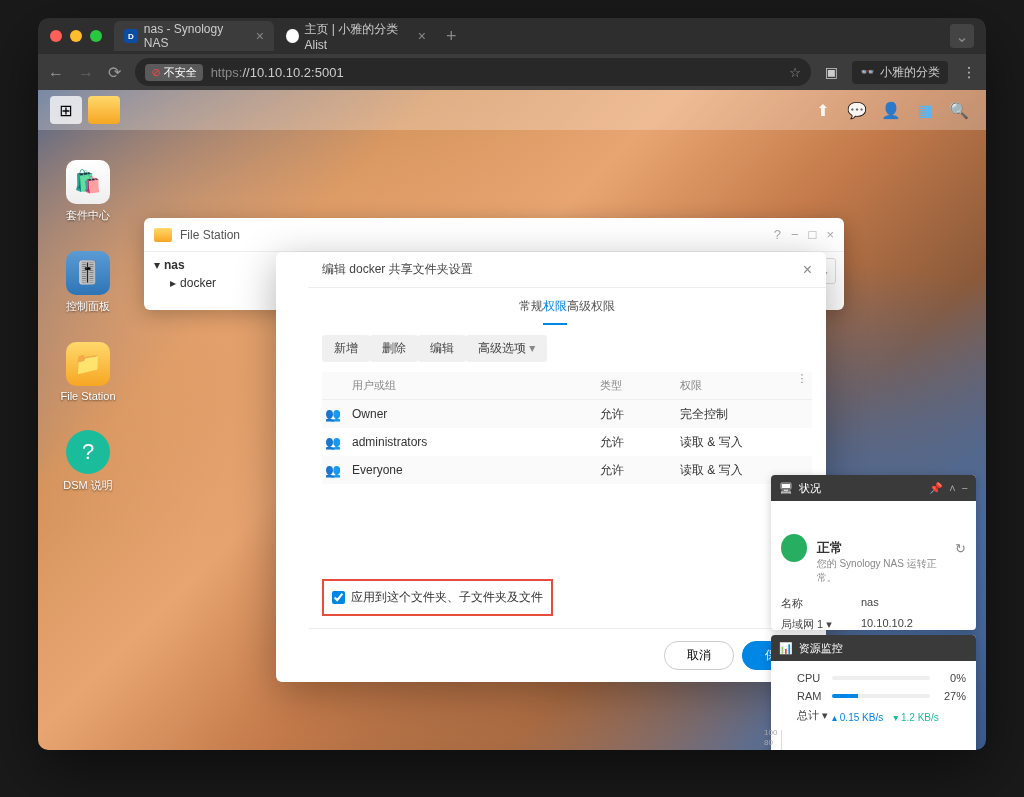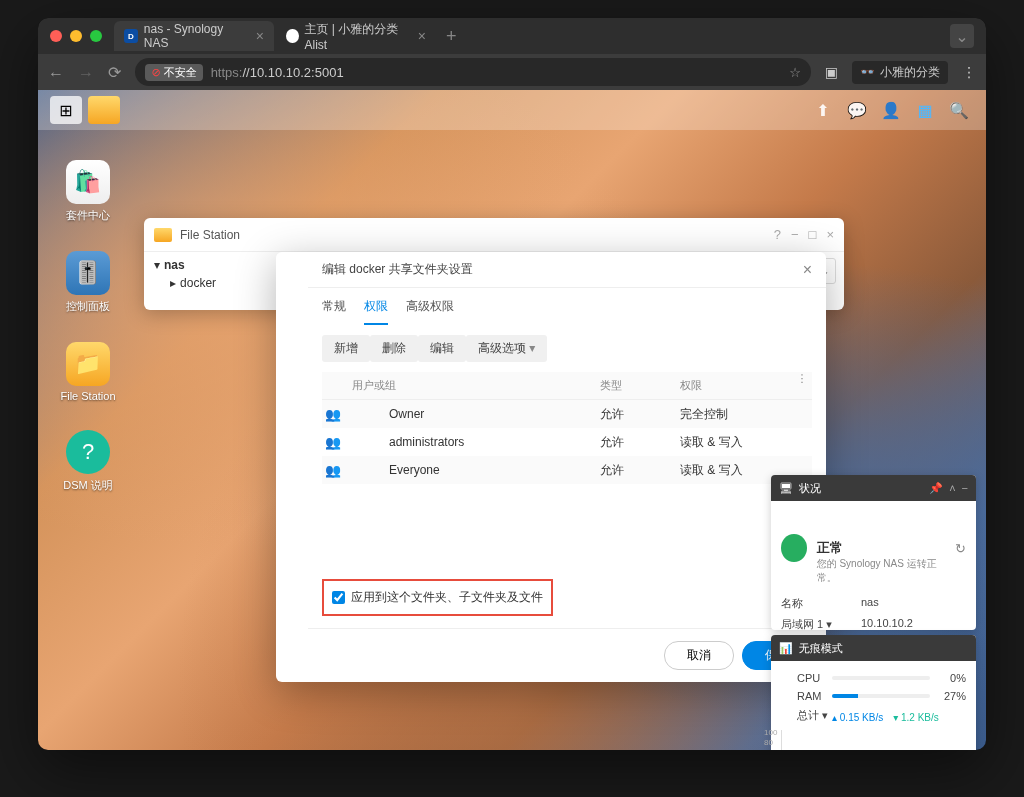--- a/index.html
+++ b/index.html
@@ -62,36 +62,36 @@
 .fs-tree .root{display:flex;align-items:center;gap:4px;}
 .fs-tree .child{padding-left:16px;margin-top:4px;display:flex;align-items:center;gap:4px;}
 .fs-main{flex:1;padding:6px 10px;display:flex;gap:6px;}
 .fs-cfg{width:26px;height:26px;border:1px solid #ddd;border-radius:3px;display:flex;align-items:center;justify-content:center;color:#888;font-size:12px;}
 
 
 .modal{position:absolute;left:238px;top:162px;width:550px;height:430px;background:#fff;border-radius:6px;box-shadow:0 10px 40px rgba(0,0,0,0.3);display:flex;flex-direction:column;padding-left:32px;}
 .m-head{height:36px;display:flex;align-items:center;padding:0 14px;border-bottom:1px solid #eee;}
 .m-head .ttl{font-size:12px;color:#444;}
 .m-head .x{margin-left:auto;color:#888;font-size:16px;cursor:pointer;}
-.m-tabs{display:flex;gap:18px;padding:10px 14px 0;font-size:12px;}
+.m-tabs{display:flex;gap:0;padding:10px 14px 0;font-size:12px;justify-content:center;}
 .m-tab{padding-bottom:8px;color:#555;cursor:pointer;}
 .m-tab.act{color:#0086e5;border-bottom:2px solid #0086e5;}
 .m-tools{display:flex;gap:0;padding:10px 14px;}
 .m-btn{background:#f0f0f0;border:none;padding:5px 12px;font-size:12px;color:#444;border-radius:3px;cursor:pointer;}
 .m-btn.dd::after{content:' ▾';color:#888;}
 .m-table{margin:0 14px;border:0;}
 .m-th{display:flex;background:#fafafa;font-size:11px;color:#888;border-bottom:1px solid #eee;}
 .m-th .c1{flex:1;padding:6px 8px 6px 30px;}
 .m-th .c2{width:80px;padding:6px 8px;}
 .m-th .c3{width:120px;padding:6px 8px;}
 .m-th .c4{width:20px;text-align:center;}
 .m-tr{display:flex;font-size:12px;color:#333;align-items:center;height:28px;}
 .m-tr:nth-child(even){background:#fafafa;}
 .m-tr .ui{width:22px;text-align:center;color:#888;font-size:13px;}
-.m-tr .c1{flex:1;padding:0 8px;margin-left:37px;}
+.m-tr .c1{flex:1;padding:0 8px;}
 .m-tr .c2{width:80px;padding:0 8px;}
 .m-tr .c3{width:120px;padding:0 8px;}
 .m-tr .c4{width:20px;}
 .m-chk-row{margin-top:auto;padding:12px 14px;}
 .m-chk-box{border:2px solid #e74c3c;padding:8px;display:inline-flex;align-items:center;gap:6px;font-size:12px;color:#333;}
 .m-chk-box input{accent-color:#0086e5;}
 .m-foot{display:flex;justify-content:flex-end;gap:8px;padding:12px 14px;border-top:1px solid #eee;}
 .f-btn{padding:5px 22px;font-size:12px;border-radius:14px;border:1px solid #ccc;background:#fff;cursor:pointer;}
 .f-btn.pri{background:#0086e5;color:#fff;border-color:#0086e5;}
 
@@ -301,21 +301,21 @@
             <div>10.10.10.2</div>
           </div>
         <div class="w1-row">
             <div class="k">运行时间</div>
             <div>01:19:29</div>
           </div>
       </div>
     </div>
 
     <div class="widget w2">
-      <div class="w-head">📊 <span>无痕模式</span></div>
+      <div class="w-head">📊 <span>资源监控</span></div>
       <div class="w2-body">
         <div class="w2-row">
             <div class="k">CPU</div>
             <div class="bar">
               <div class="fill" style="width:0%"></div>
             </div>
             <div class="v">0%</div>
           </div>
         <div class="w2-row">
             <div class="k">RAM</div>

